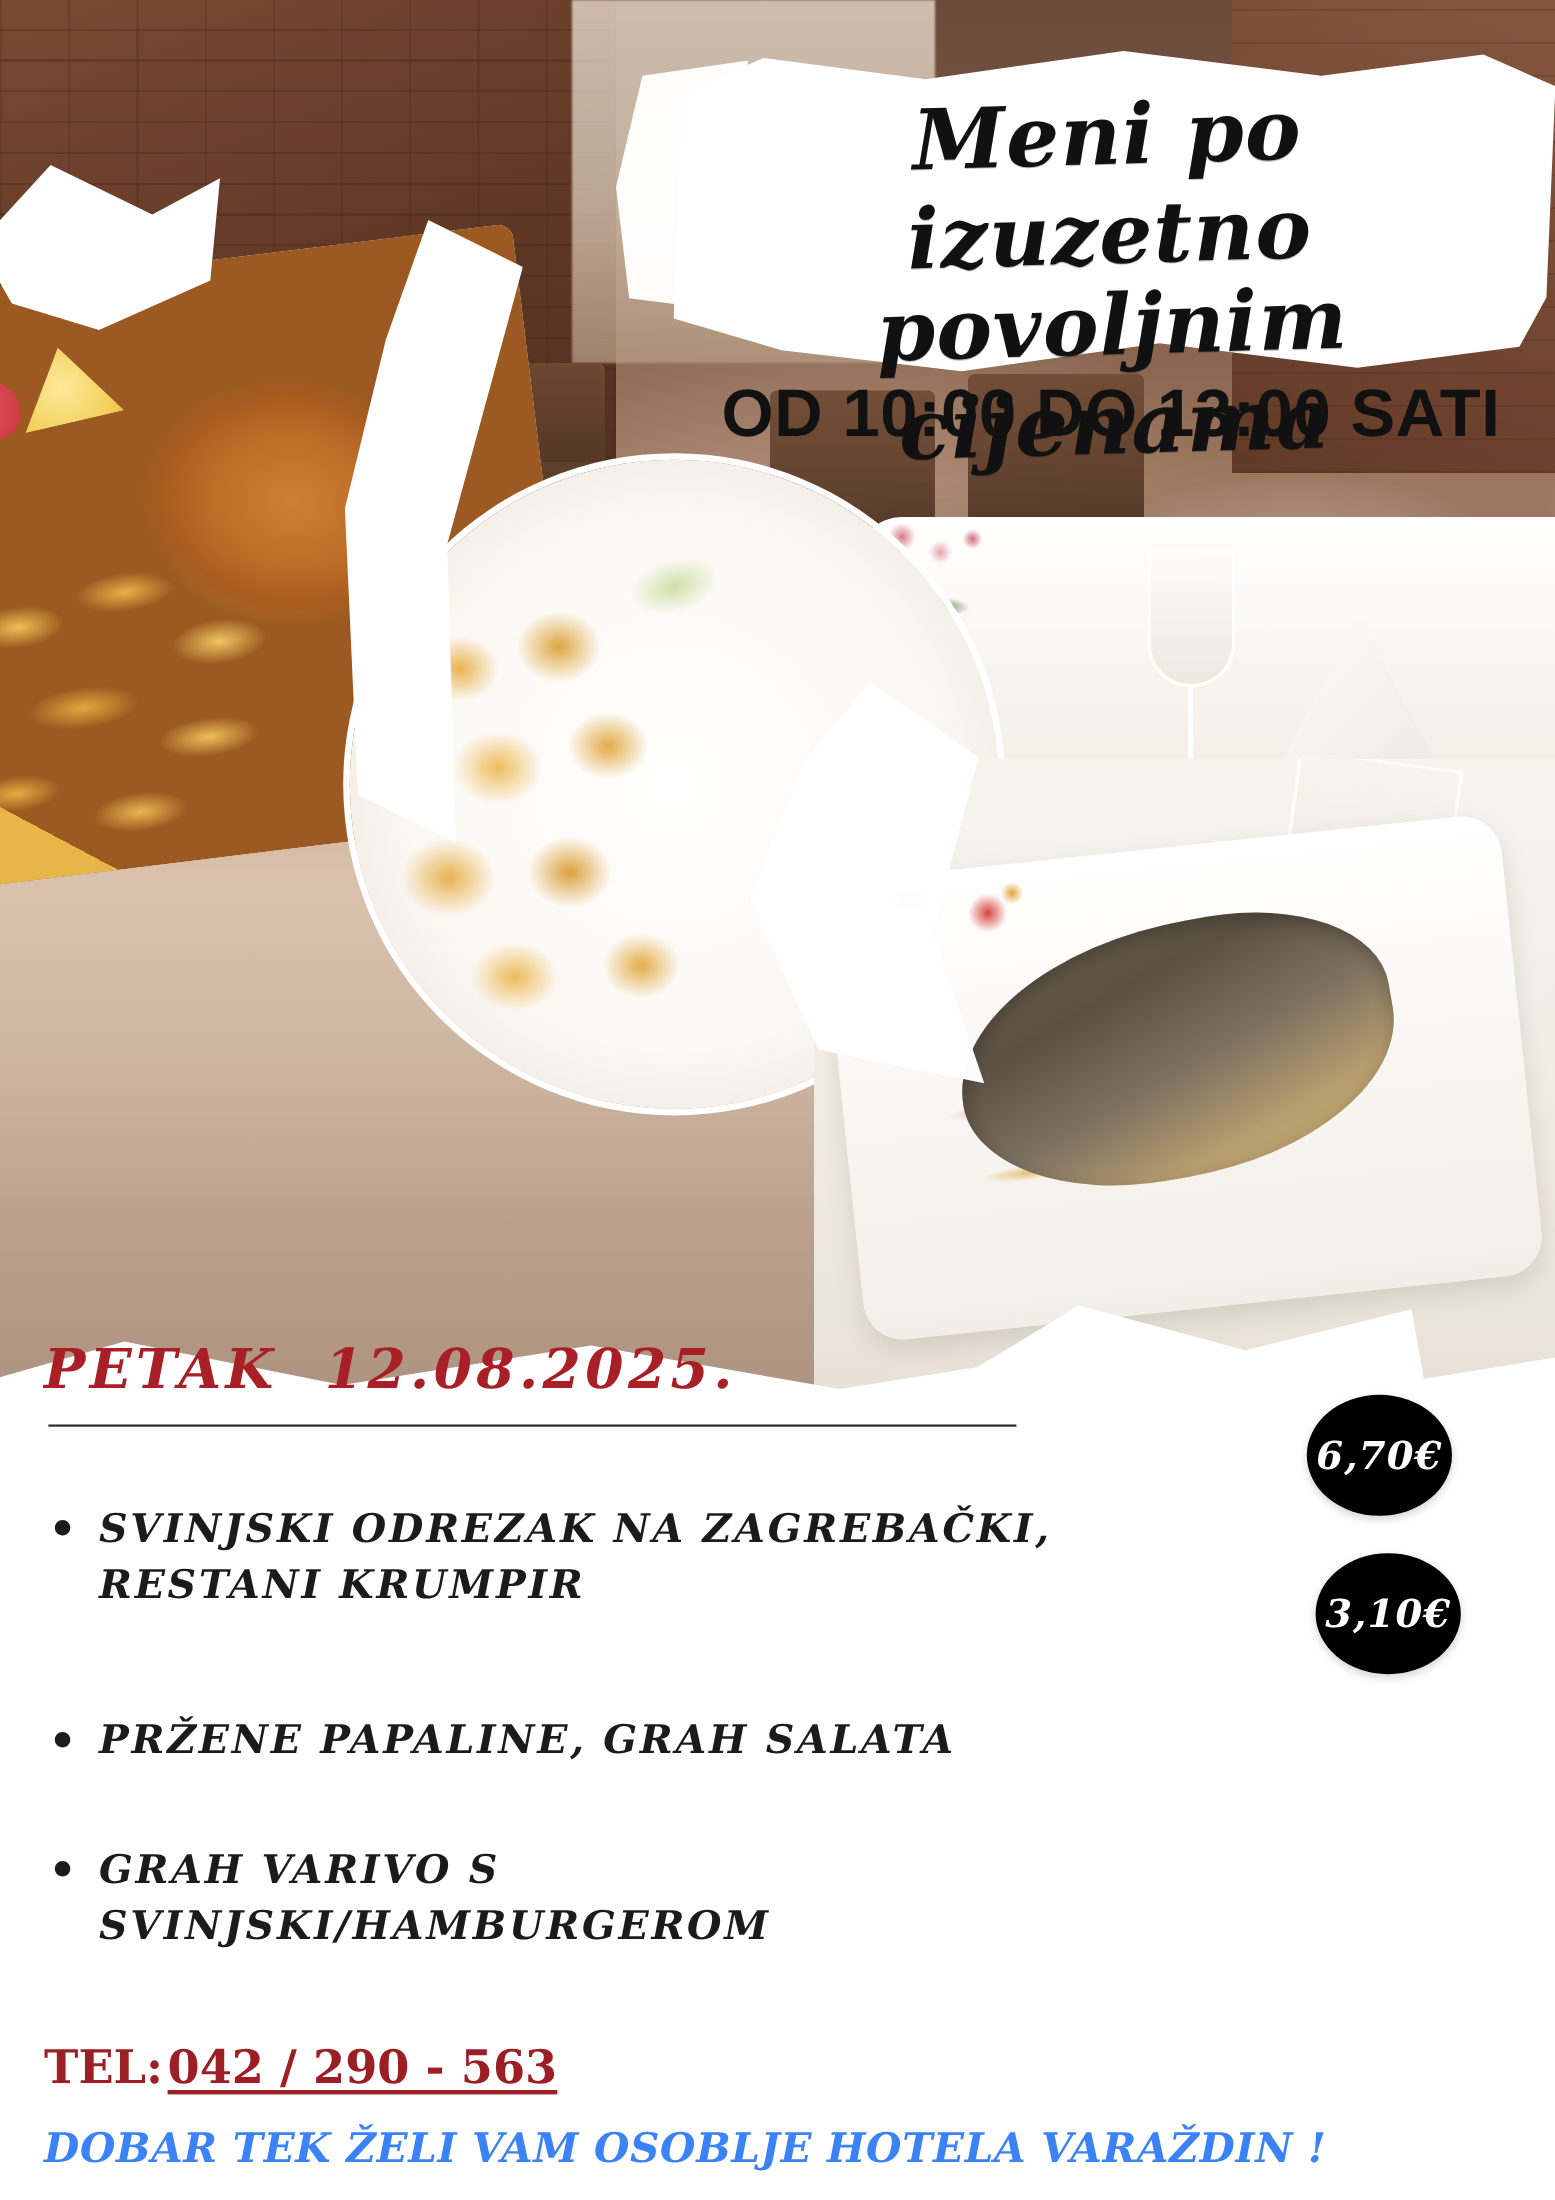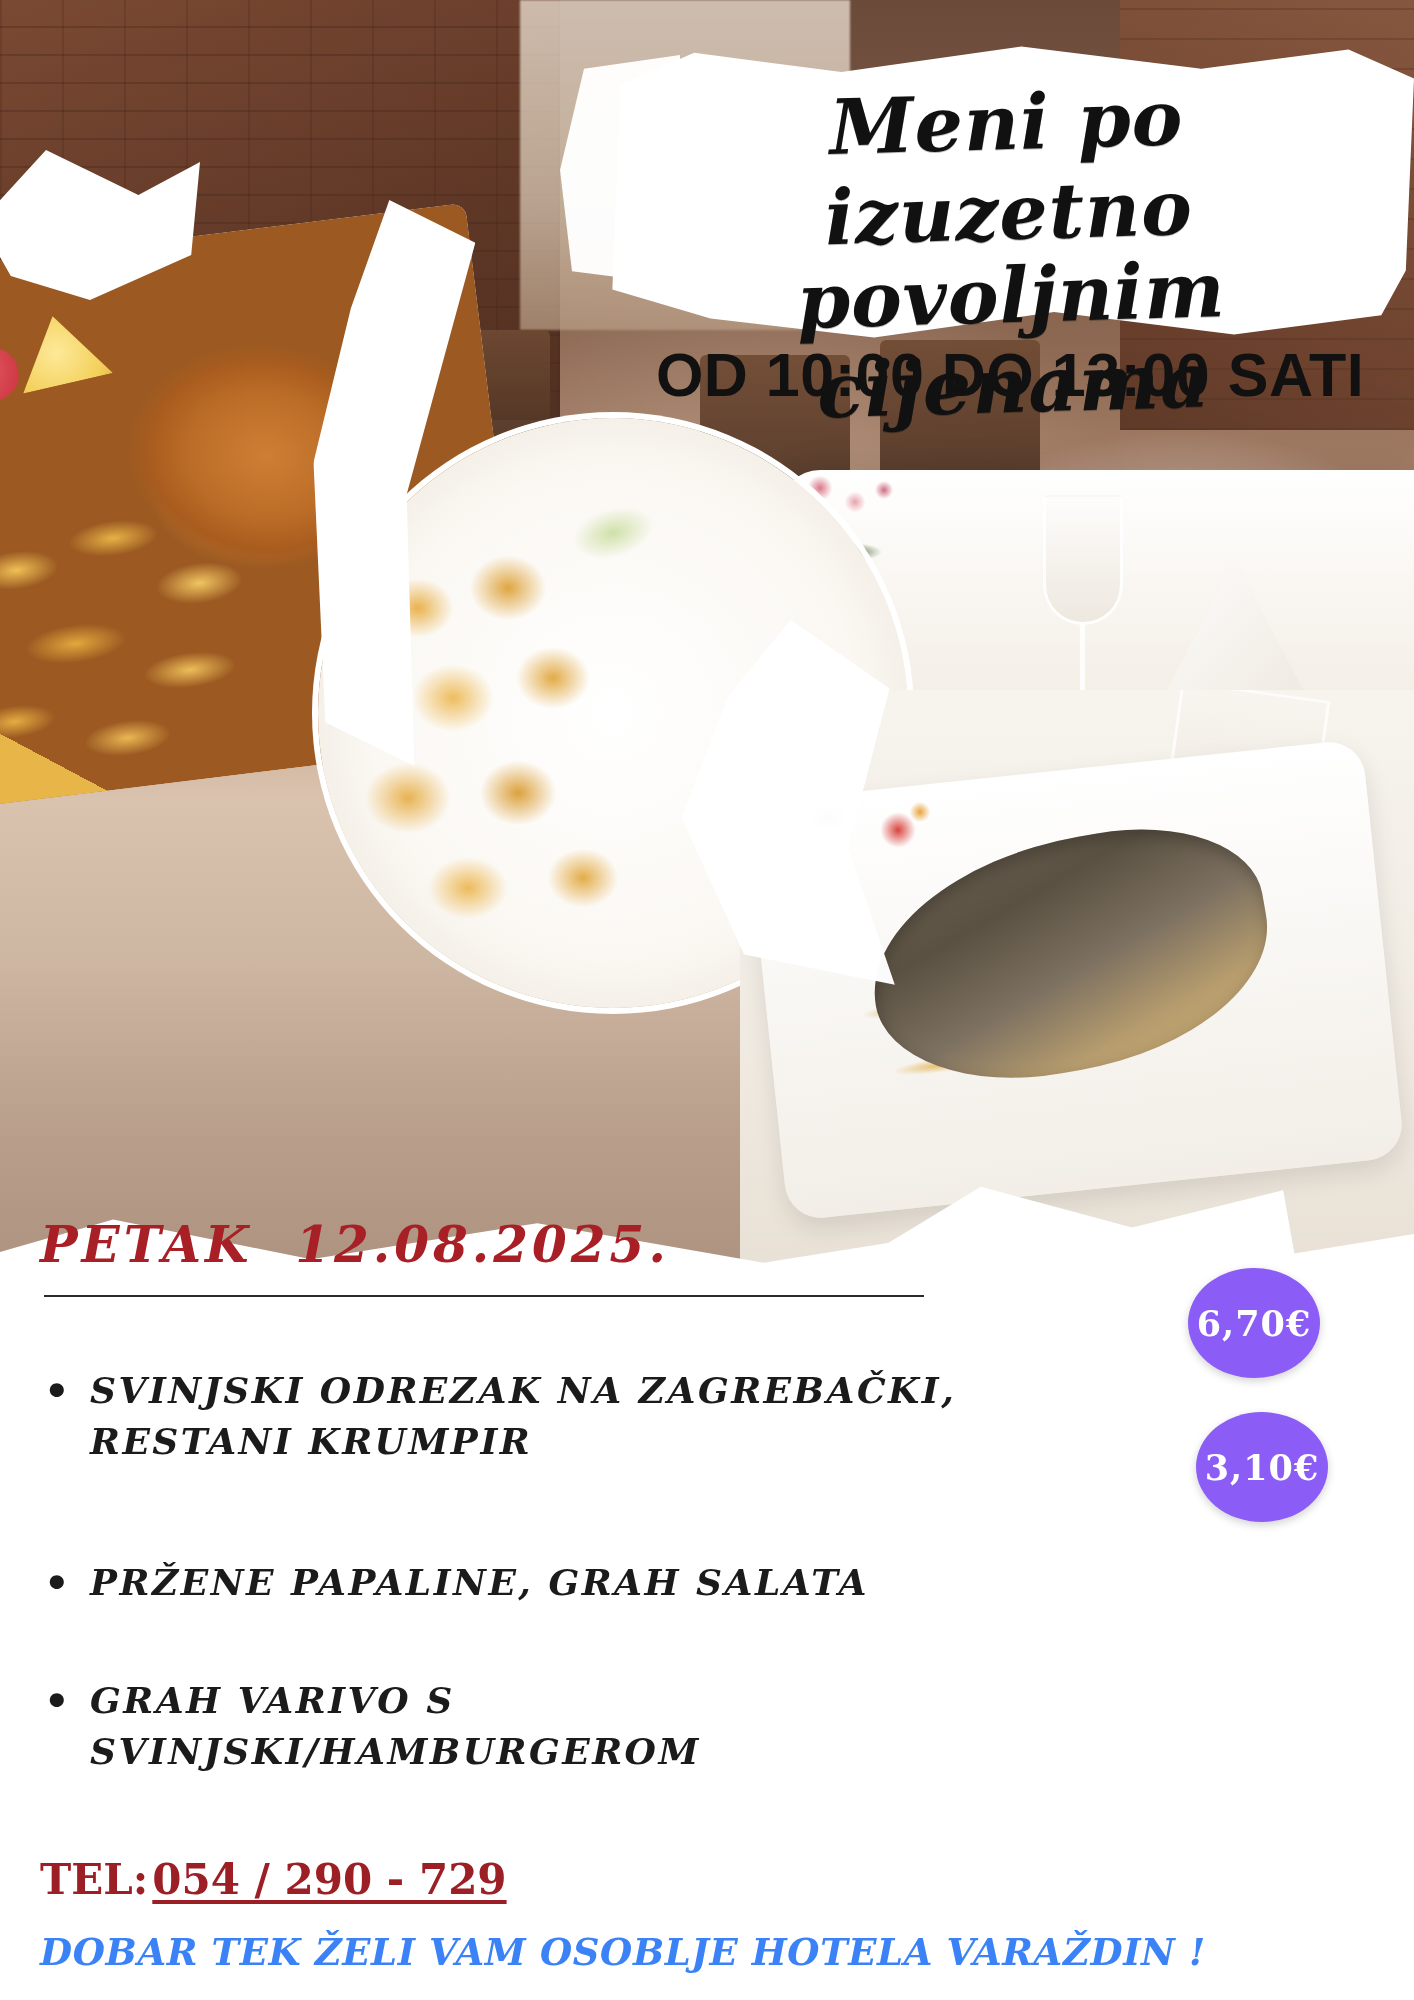--- a/index.html
+++ b/index.html
@@ -402,24 +402,25 @@
   }
   .menu-item .text { flex: 1 1 auto; max-width: 960px; }
   .mi-1 { position: absolute; left: 0; top: 0; width: 1000px; }
   .mi-2 { position: absolute; left: 0; top: 192px; width: 1000px; }
   .mi-3 { position: absolute; left: 0; top: 310px; width: 1180px; }
 
   .price-badge {
     position: absolute;
     width: 132px; height: 110px;
     border-radius: 50%;
-    background: #8b5cf6;
+    background: #000000;
     color: #ffffff;
     display: flex; align-items: center; justify-content: center;
     font-family: "DejaVu Serif", serif;
+    font-style: italic;
     font-weight: 700;
     font-size: 35px;
     letter-spacing: 1px;
     box-shadow: 0 3px 8px rgba(0,0,0,.18);
   }
   .pb-1 { left: 1188px; top: 1268px; }
   .pb-2 { left: 1196px; top: 1412px; }
   .pb-3 { left: 1196px; top: 1550px; }
 
   .tel-line {
@@ -533,16 +534,16 @@
         <span class="text">GRAH VARIVO S SVINJSKI/HAMBURGEROM</span>
       </div>
     </div>
   </div>
 
   <div class="price-badge pb-1">6,70€</div>
   <div class="price-badge pb-2">3,10€</div>
 
   <div class="tel-line">
     <span class="label">TEL:</span>
-    <span class="num">054 / 290 - 729</span>
+    <span class="num">042 / 290 - 563</span>
   </div>
   <div class="footer-line">DOBAR TEK ŽELI VAM OSOBLJE HOTELA VARAŽDIN !</div>
 </div>
 
 </body></html>

